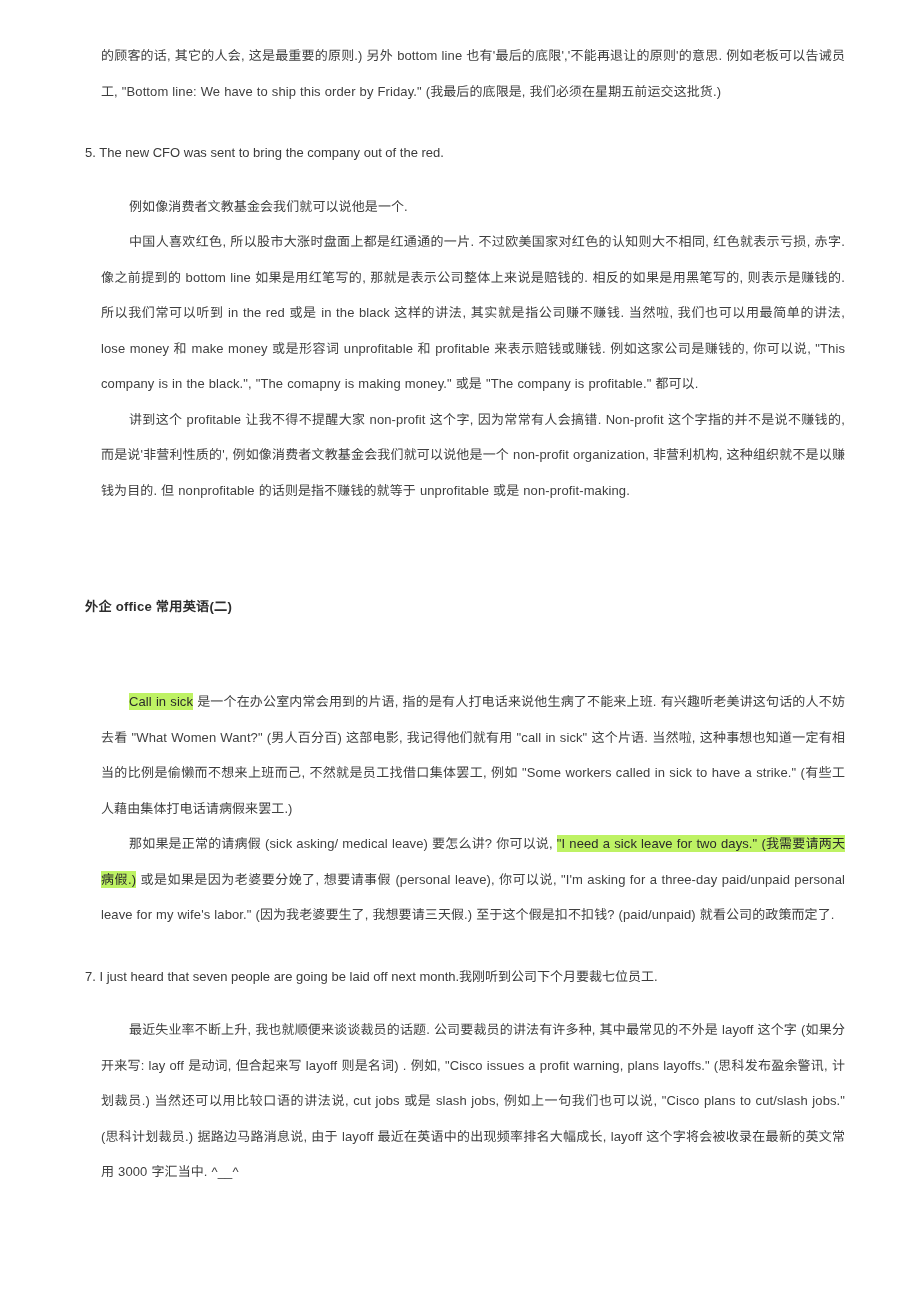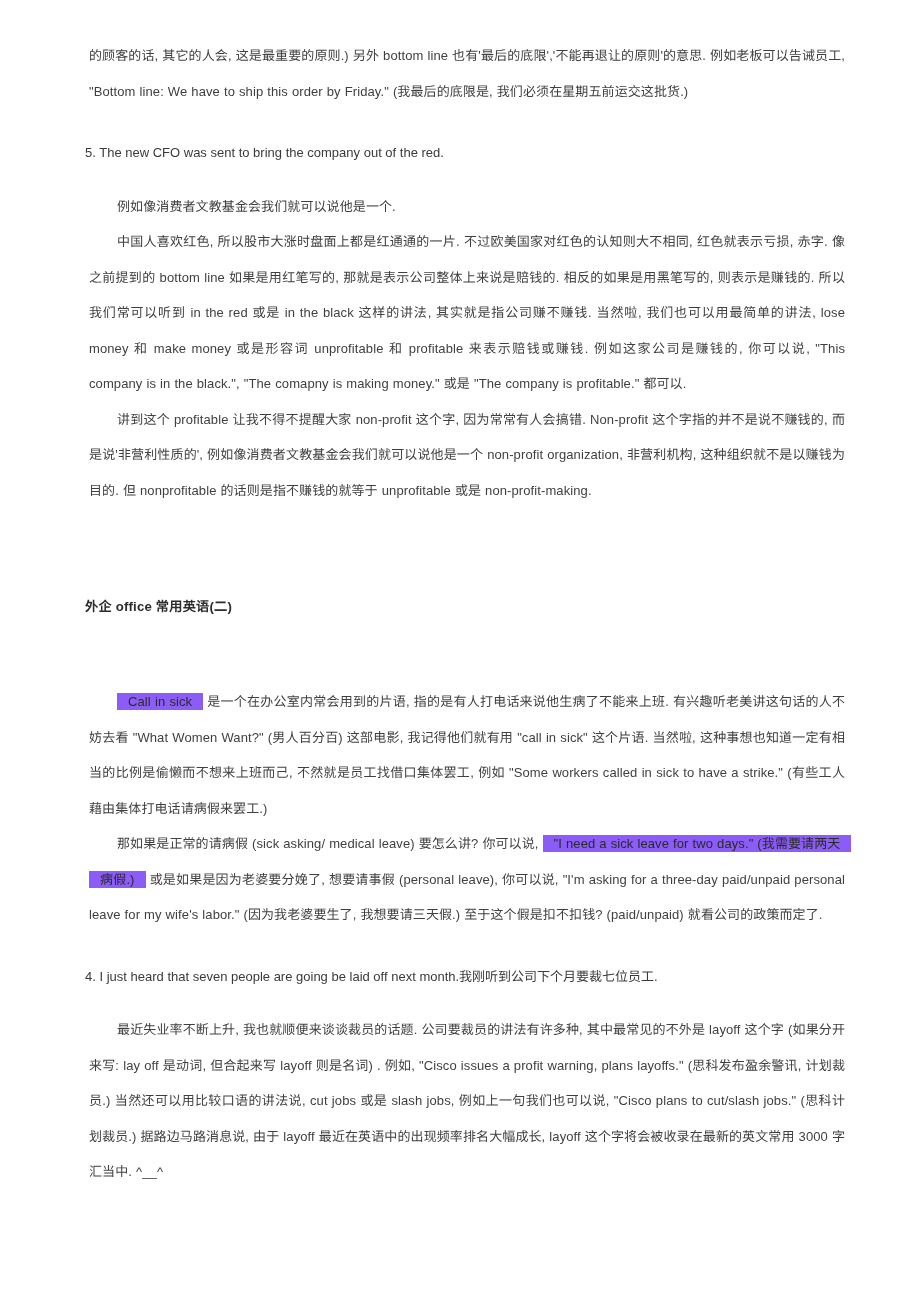--- a/index.html
+++ b/index.html
@@ -20,21 +20,21 @@
   .page {
     position: relative;
     width: 920px;
     height: 1302px;
     box-sizing: border-box;
     padding: 38px 75px 0 85px;
   }
 
   
   .para {
-    margin: 0 0 0 4px;
+    margin: 0 0 0 16px;
     font-size: 13.0px;
     line-height: 35.5px;
     text-align: justify;
     text-justify: inter-ideograph;
     color: #3f3f3f;
     letter-spacing: 0.1px;
     word-spacing: 0.3px;
   }
 
   
@@ -61,23 +61,23 @@
     font-size: 13.2px;
     line-height: 30px;
     font-weight: bold;
     color: #2d2d2d;
     letter-spacing: 0.2px;
     margin-top: 28px;
   }
 
   
   .hl {
-    background-color: #8b5cf6;
+    background-color: #bef264;
     color: #2a2a2a;
-    padding: 1px 11px;
+    padding: 1px 0;
     box-decoration-break: clone;
     -webkit-box-decoration-break: clone;
   }
 </style>
 </head>
 <body>
 
 <div class="page">
 
   <p class="para">的顾客的话, 其它的人会, 这是最重要的原则.)  另外  bottom line  也有'最后的底限','不能再退让的原则'的意思. 例如老板可以告诫员工, "Bottom line: We have to ship this order by Friday." (我最后的底限是, 我们必须在星期五前运交这批货.)</p>
@@ -106,19 +106,19 @@
   <p class="para indent">
     <span class="hl">Call in sick</span><span>  是一个在办公室内常会用到的片语, 指的是有人打电话来说他生病了不能来上班. 有兴趣听老美讲这句话的人不妨去看 "What Women Want?" (男人百分百) 这部电影, 我记得他们就有用 "call in sick" 这个片语. 当然啦, 这种事想也知道一定有相当的比例是偷懒而不想来上班而己, 不然就是员工找借口集体罢工, 例如 "Some workers called in sick to have a strike." (有些工人藉由集体打电话请病假来罢工.)</span>
   </p>
 
   <p class="para indent">
     <span>那如果是正常的请病假 (sick asking/ medical leave) 要怎么讲?  你可以说, </span><span class="hl">"I need a sick leave for two days." (我需要请两天病假.)</span><span> 或是如果是因为老婆要分娩了, 想要请事假 (personal leave), 你可以说, "I'm asking for a three-day paid/unpaid personal leave for my wife's labor." (因为我老婆要生了, 我想要请三天假.) 至于这个假是扣不扣钱? (paid/unpaid) 就看公司的政策而定了.</span>
   </p>
 
   <div class="gap-md"></div>
 
-  <div class="item-line">4. I just heard that seven people are going be laid off next month.我刚听到公司下个月要裁七位员工.</div>
+  <div class="item-line">7. I just heard that seven people are going be laid off next month.我刚听到公司下个月要裁七位员工.</div>
 
   <div class="gap-sm"></div>
 
   <p class="para indent">最近失业率不断上升, 我也就顺便来谈谈裁员的话题. 公司要裁员的讲法有许多种, 其中最常见的不外是  layoff  这个字 (如果分开来写: lay off  是动词, 但合起来写  layoff  则是名词) . 例如, "Cisco issues a profit warning, plans layoffs." (思科发布盈余警讯, 计划裁员.)  当然还可以用比较口语的讲法说, cut jobs  或是  slash jobs, 例如上一句我们也可以说, "Cisco plans to cut/slash jobs." (思科计划裁员.) 据路边马路消息说, 由于  layoff  最近在英语中的出现频率排名大幅成长, layoff  这个字将会被收录在最新的英文常用  3000  字汇当中. ^__^</p>
 
 </div>
 
 </body></html>

